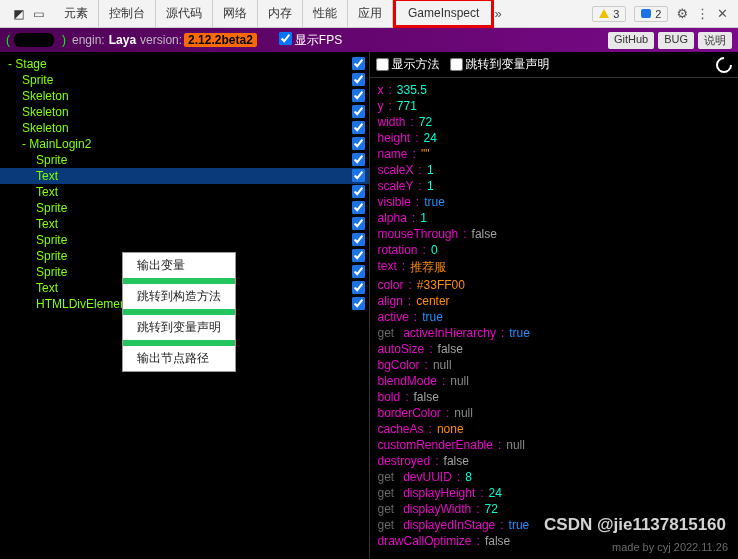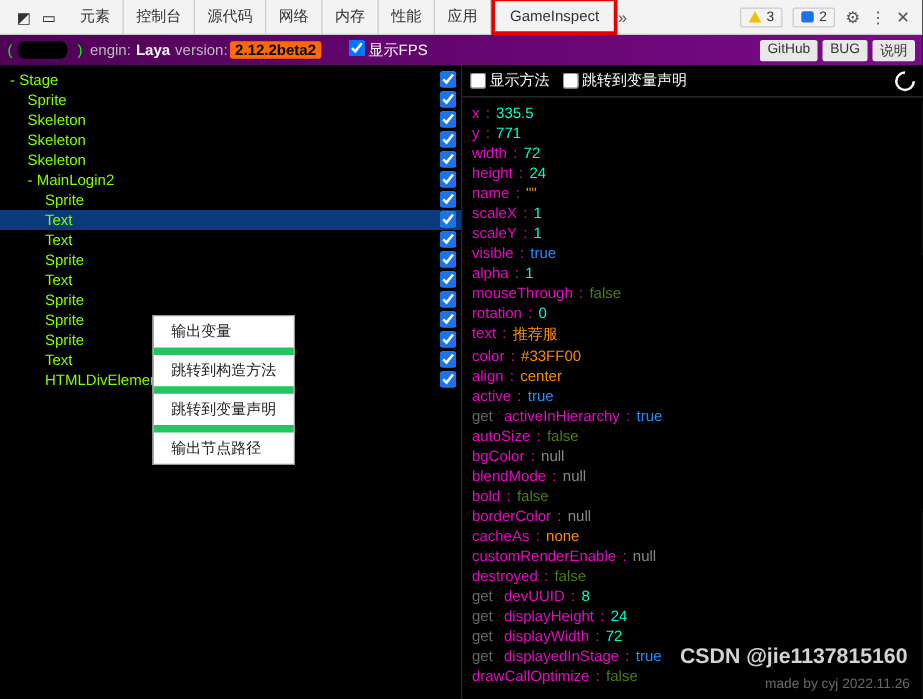--- a/index.html
+++ b/index.html
@@ -46,21 +46,21 @@
 .context-menu { position: absolute; top: 200px; left: 122px; background: #fff; border: 1px solid #999; font-size: 12px; color: #222; box-shadow: 2px 2px 6px rgba(0,0,0,.3); z-index: 10; }
 .context-menu .item { padding: 4px 14px; cursor: pointer; border-bottom: 6px solid #22c55e; white-space: nowrap; }
 .context-menu .item:last-child { border-bottom: none; }
 
 .props { flex: 1; overflow: auto; font-size: 12px; padding: 4px 8px; }
 .prop-row { padding: 1px 0; display: flex; gap: 5px; }
 .prop-key { color: #e807c7; }
 .prop-colon { color: #e807c7; }
 .prop-val { color: #fff; }
 .val-true { color: #1e90ff; }
-.val-false { color: #4d7c0f; }
+.val-false { color: #a3a3a3; }
 .val-null { color: #888; }
 .val-num { color: #00ffd0; }
 .val-str { color: #ff8c00; }
 .get-prefix { color: #666; margin-right: 4px; }
 
 .watermark1 { position: absolute; right: 12px; bottom: 24px; color: #eaeaea; font-size: 17px; font-weight: bold; opacity: .9; pointer-events: none; }
 .watermark2 { position: absolute; right: 10px; bottom: 6px; color: #6a6a6a; font-size: 11px; pointer-events: none; }
 </style>
 </head>
 <body>

